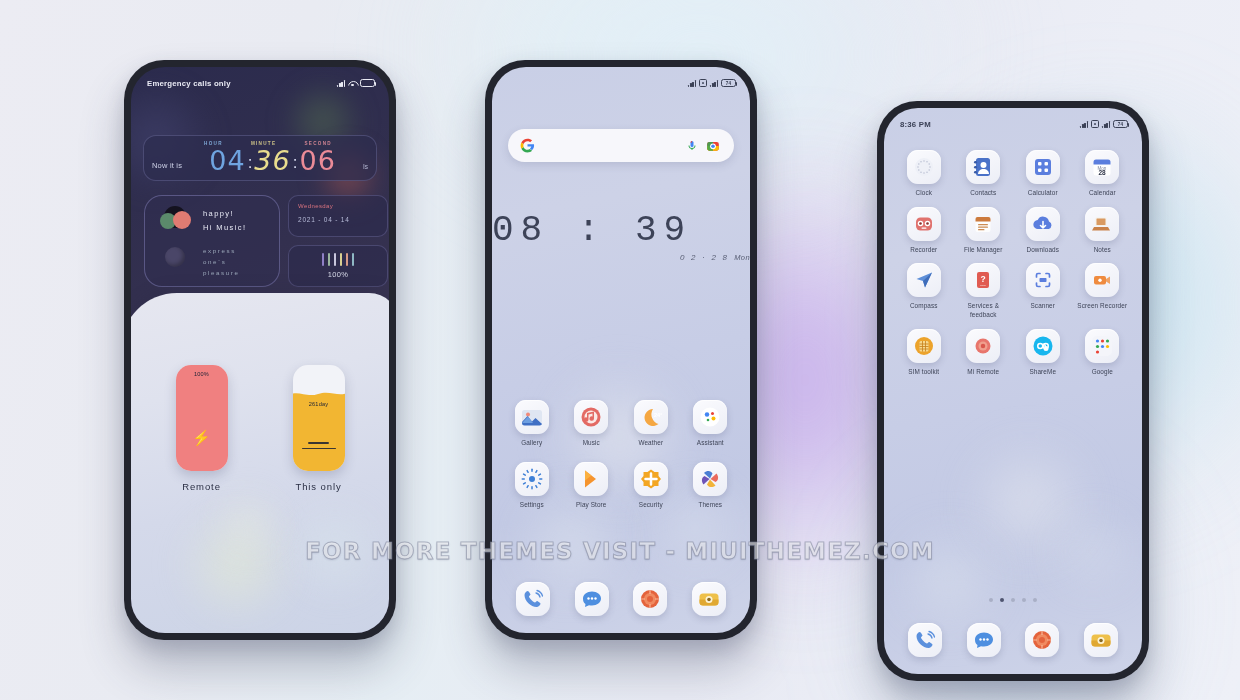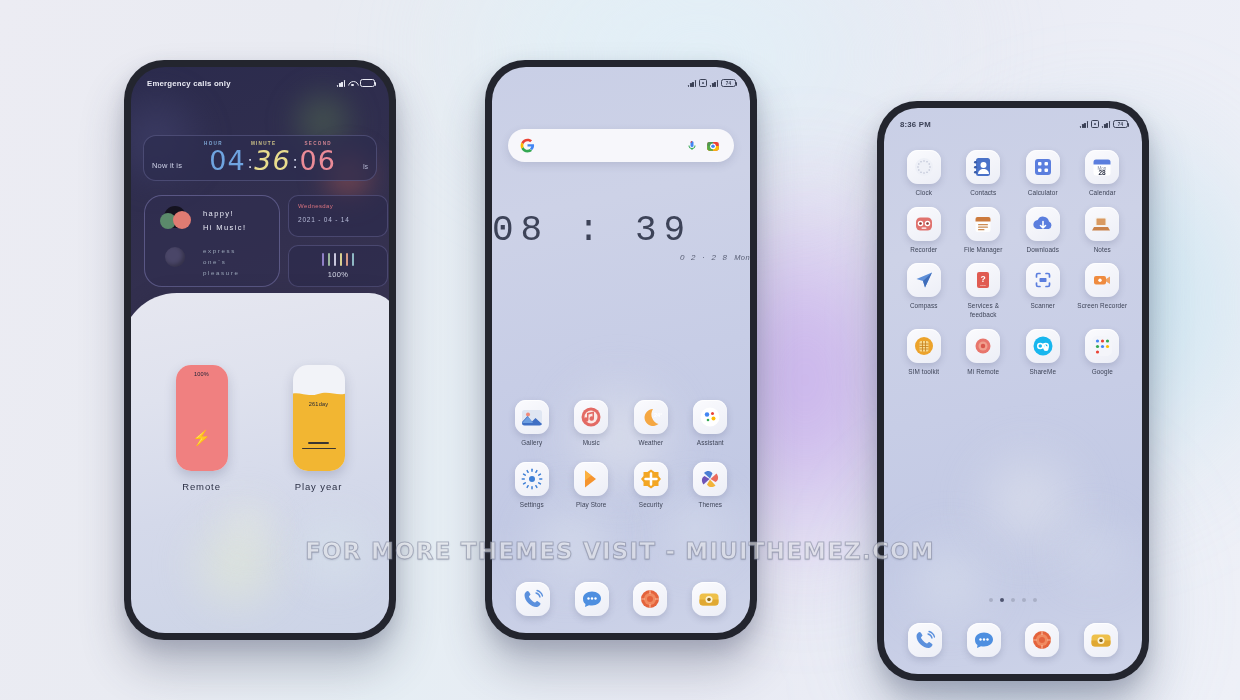--- a/index.html
+++ b/index.html
@@ -315,21 +315,21 @@
                   <path d="M0,6 C10,1 18,9 30,5 C42,1 50,8 60,4 L60,10 L0,10 Z" fill="#f2b632"></path>
                 </svg>
               </div>
             </div>
             <div class="vc-label" style="top: 34%;">261day</div>
             <div class="vc-lines">
               <i style="width:60%;margin-left:20%"></i>
               <i></i>
             </div>
           </div>
-          <div class="vcard-name">Play year</div>
+          <div class="vcard-name">This only</div>
         </div>
       </div>
  </div>
 </div>
 
 <div class="phone" id="phone-2">
  <div class="phone-screen">
   <div class="home-wall"></div>
   <div class="hw-blob" id="hw2-a"></div>
       <div class="hw-blob" id="hw2-b"></div>

